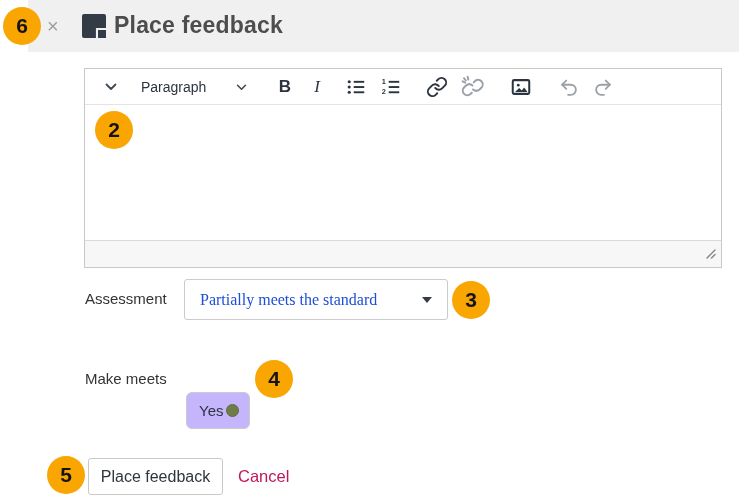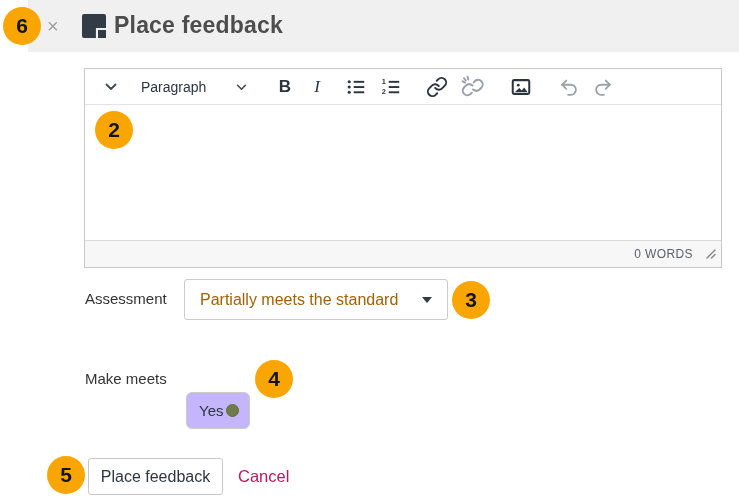--- a/index.html
+++ b/index.html
@@ -55,21 +55,21 @@
   .resize-grip { position:absolute; right:5px; bottom:4px; cursor:nwse-resize; }
 
   
   .field-label { position:absolute; left:85px; font-size:15px; color:#333; }
   .label-assessment { top:278px; line-height:41px; }
   .label-public { top:360px; line-height:37px; }
 
   .select-box { position:absolute; left:184px; top:279px; width:264px; height:41px;
                 background:#fff; border:1px solid #cbcbcb; border-radius:3px; display:flex;
                 align-items:center; justify-content:space-between; padding:0 15px; cursor:pointer; }
-  .select-value { font-size:16px; color:#a16207; white-space:nowrap; }
+  .select-value { font-size:16px; color:#1d4ed8; white-space:nowrap;font-family:Liberation Serif, serif; }
   .select-caret { width:0; height:0; border-left:5px solid transparent;
                   border-right:5px solid transparent; border-top:6px solid #333b44; margin-left:10px; }
 
   .toggle-box { position:absolute; left:186px; top:360px; width:64px; height:37px;
                 background:#c4b5fd; border:1px solid #cbcbcb; border-radius:6px; display:flex;
                 align-items:center; justify-content:space-between; padding:0 10px 0 12px; cursor:pointer;margin-top:32px; }
   .toggle-text { font-size:15px; color:#2c3440; }
   .toggle-knob { width:13px; height:13px; border-radius:50%; background:#6f7b48;
                  border:1px solid #606b3e; }
 
@@ -185,21 +185,20 @@
           <path d="M4.5 9.5h9.5a5.5 5.5 0 0 1 0 11h-3"></path>
           <path d="M9 5 L4.5 9.5 L9 14"></path>
         </g>
       </svg>
     </span>
   </div>
 
   <div class="editor-body" contenteditable="true" style=""></div>
 
   <div class="statusbar">
-    <span class="word-count">0 WORDS</span>
     <span class="resize-grip">
       <svg width="10" height="10" viewBox="0 0 10 10">
         <g stroke="#82878c" stroke-width="1.4" stroke-linecap="round">
           <path d="M9 1 L1 9"></path>
             <path d="M9 5.5 L5.5 9"></path>
         </g>
       </svg>
     </span>
   </div>
 </div>

